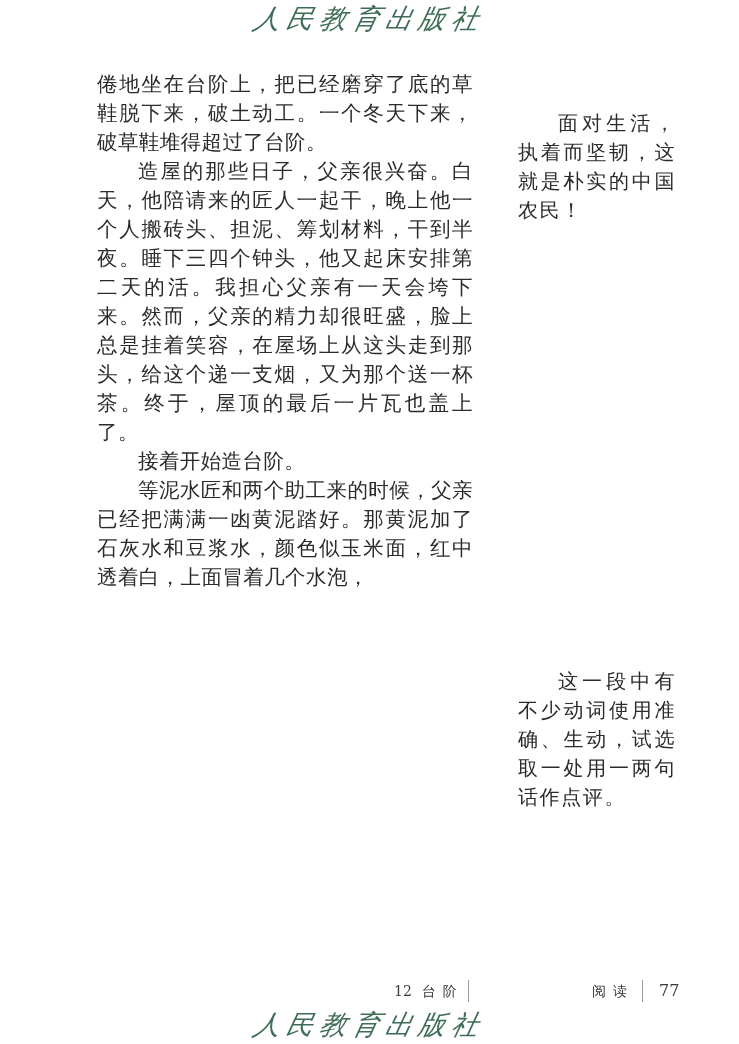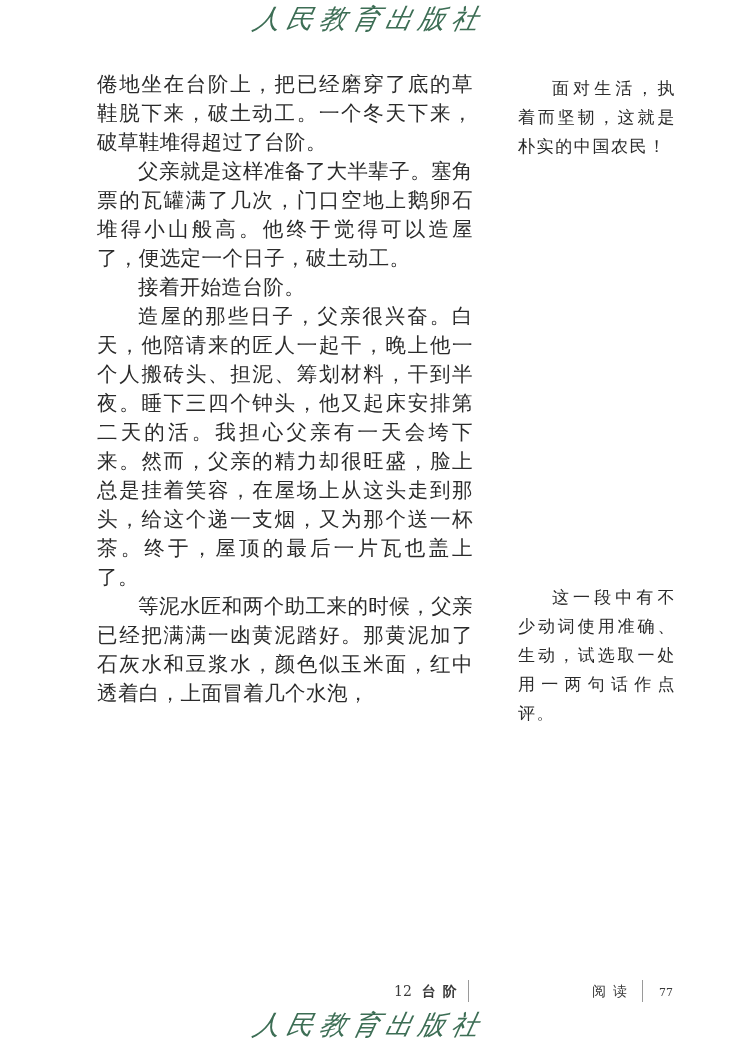--- a/index.html
+++ b/index.html
@@ -47,29 +47,30 @@
       text-indent: 0;
     }
     .main-text p.indent {
       text-indent: 2em;
     }
 
     .margin-note {
       position: absolute;
       left: 518px;
       width: 158px;
-      font-size: 17px;
+      font-size: 20px;
       line-height: 29px;
       letter-spacing: 1.6px;
       color: #2b2b2b;
       text-indent: 2em;
       text-align: justify;
+      margin-top: 35px;
     }
     .margin-note.note-1 { top: 74px; }
-    .margin-note.note-2 { top: 583px; }
+    .margin-note.note-2 { top: 632px; }
 
     .footer {
       position: absolute;
       top: 980px;
       font-size: 14px;
       line-height: 22px;
       color: #3a3a3a;
     }
     .footer .sep {
       display: inline-block;
@@ -78,51 +79,49 @@
       background: #9a9a9a;
       vertical-align: top;
     }
     .footer-left {
       left: 394px;
     }
     .footer-left .label {
       letter-spacing: 7px;
       display: inline-block;
       margin-right: 4px;
-      font-weight: bold;
     }
     .footer-left .chapter-num {
       letter-spacing: 0;
       margin-right: 10px;
     }
     .footer-right {
       left: 592px;
     }
     .footer-right .label {
       letter-spacing: 7px;
       display: inline-block;
       margin-right: 8px;
       font-family: Liberation Mono, monospace;
     }
     .footer-right .page-num {
       display: inline-block;
       margin-left: 16px;
-      font-size: 11px;
+      font-size: 16px;
     }
   </style>
 </head>
 <body>
 
 <div class="publisher-logo top">人民教育出版社</div>
 
 <div class="main-text">
   <p>倦地坐在台阶上，把已经磨穿了底的草鞋脱下来，破土动工。一个冬天下来，破草鞋堆得超过了台阶。</p>
-  <p class="indent">父亲就是这样准备了大半辈子。塞角票的瓦罐满了几次，门口空地上鹅卵石堆得小山般高。他终于觉得可以造屋了，便选定一个日子，破土动工。</p>
+  <p class="indent">造屋的那些日子，父亲很兴奋。白天，他陪请来的匠人一起干，晚上他一个人搬砖头、担泥、筹划材料，干到半夜。睡下三四个钟头，他又起床安排第二天的活。我担心父亲有一天会垮下来。然而，父亲的精力却很旺盛，脸上总是挂着笑容，在屋场上从这头走到那头，给这个递一支烟，又为那个送一杯茶。终于，屋顶的最后一片瓦也盖上了。</p>
   <p class="indent">接着开始造台阶。</p>
-  <p class="indent">造屋的那些日子，父亲很兴奋。白天，他陪请来的匠人一起干，晚上他一个人搬砖头、担泥、筹划材料，干到半夜。睡下三四个钟头，他又起床安排第二天的活。我担心父亲有一天会垮下来。然而，父亲的精力却很旺盛，脸上总是挂着笑容，在屋场上从这头走到那头，给这个递一支烟，又为那个送一杯茶。终于，屋顶的最后一片瓦也盖上了。</p>
   <p class="indent">等泥水匠和两个助工来的时候，父亲已经把满满一凼黄泥踏好。那黄泥加了石灰水和豆浆水，颜色似玉米面，红中透着白，上面冒着几个水泡，</p>
 </div>
 
 <div class="margin-note note-1">面对生活，执着而坚韧，这就是朴实的中国农民！</div>
 <div class="margin-note note-2">这一段中有不少动词使用准确、生动，试选取一处用一两句话作点评。</div>
 
 <div class="footer footer-left">
   <span class="chapter-num">12</span><span class="label">台阶</span><span class="sep"></span>
 </div>
 

